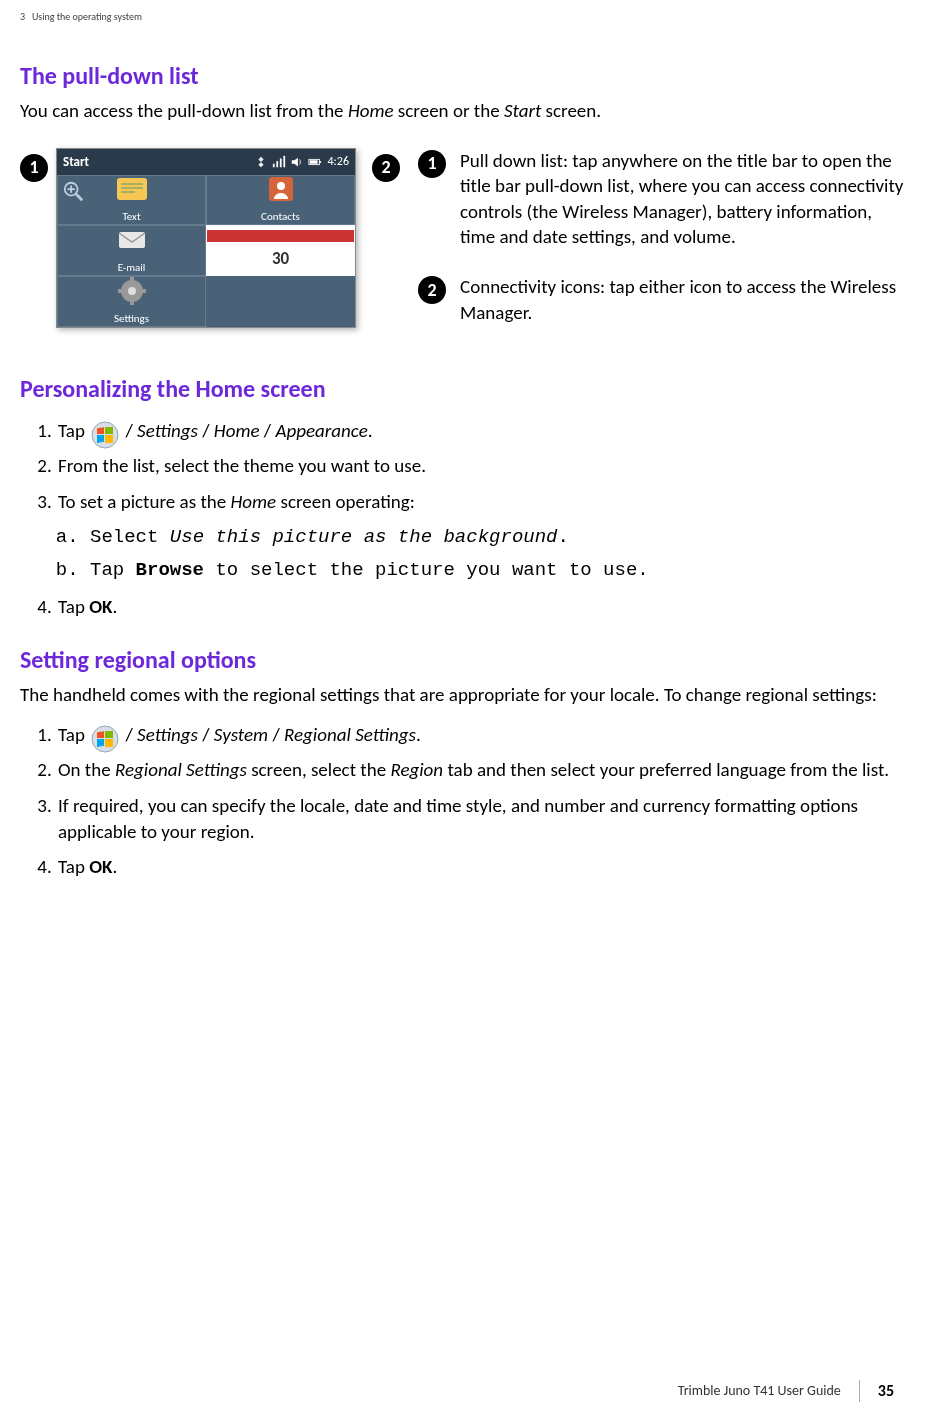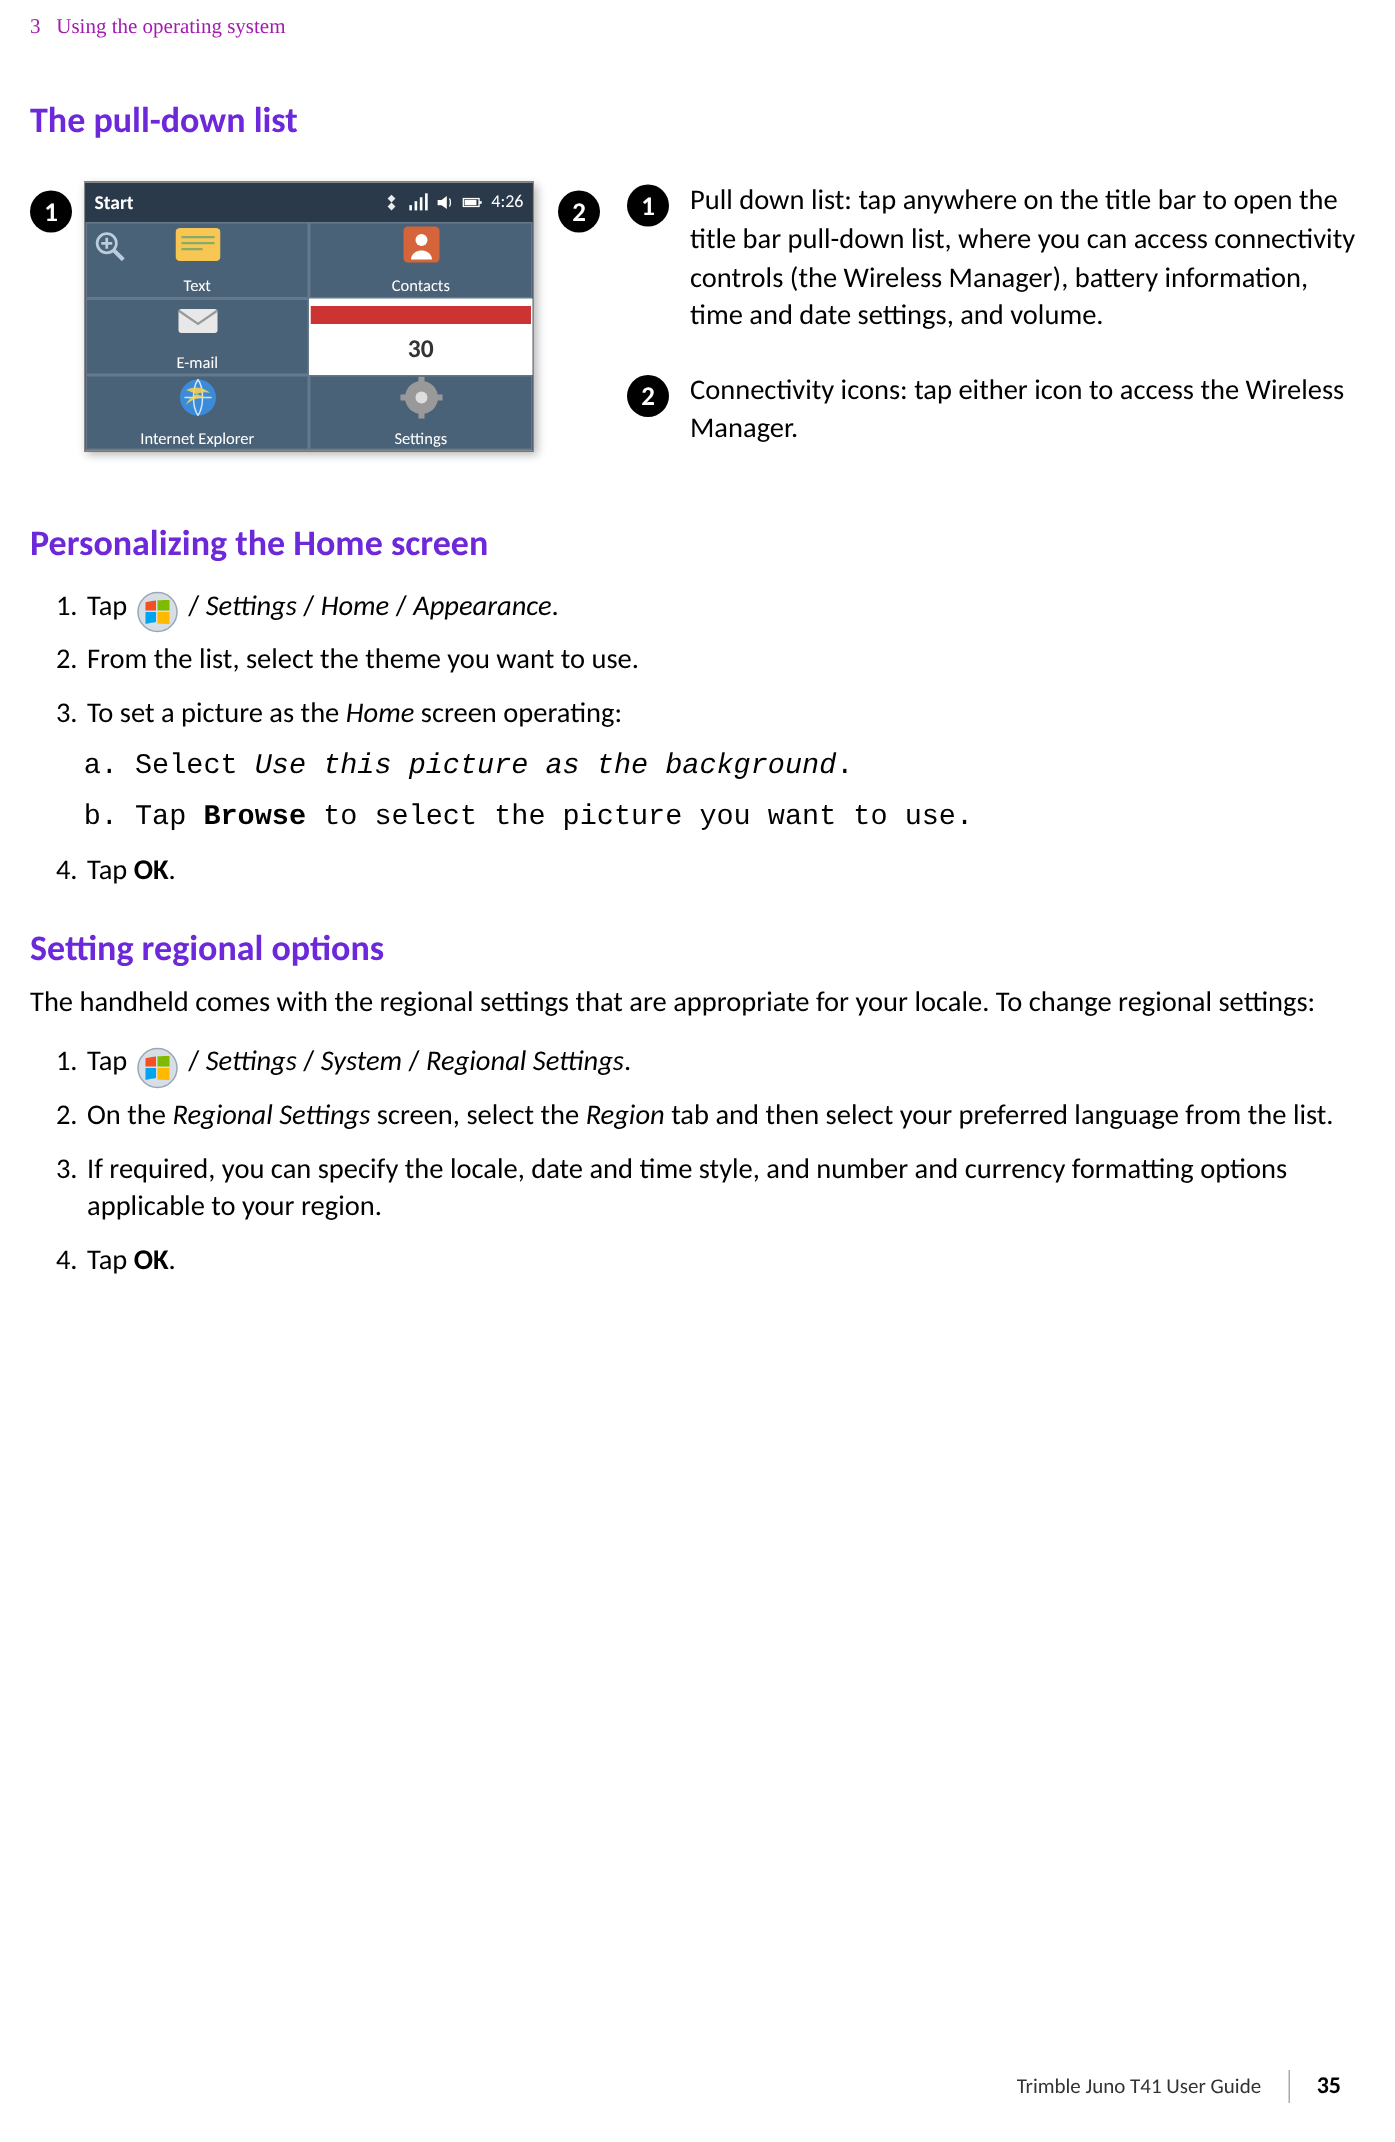--- a/index.html
+++ b/index.html
@@ -13,24 +13,23 @@
       padding: 0;
       width: 930px;
       height: 1428px;
       position: relative;
       background: #fff;
     }
     .page {
       padding: 10px 20px 20px 20px;
     }
     .running-header {
-      font-size: 14px;
-      color: #a21caf;
+      font-size: 10px;
+      color: #404040;
       margin-bottom: 36px;
-      font-family: Liberation Serif, serif;
     }
     h2.section {
       color: #6d28d9;
       font-size: 24px;
       font-weight: bold;
       margin: 24px 0 6px 0;
     }
     p { margin: 4px 0 14px 0; }
     .figure-row {
       display: flex;
@@ -129,20 +128,23 @@
   </style>
 </head>
 <body>
 
 <div class="page">
   <div class="running-header">
     <span>3</span>&nbsp;&nbsp;&nbsp;<span>Using the  operating system</span>
   </div>
 
   <h2 class="section">The pull-down list</h2>
+  <p>
+    <span>You can access the pull-down list from the </span><span class="italic">Home</span><span> screen or the </span><span class="italic">Start</span><span> screen.</span>
+  </p>
 
   <div class="figure-row">
     <div class="figure-block">
       <span class="callout-badge callout-left">1</span>
       <span class="callout-badge callout-right">2</span>
       <div class="device-shot">
         <div class="titlebar">
           <span class="start">Start</span>
           <span class="spacer"></span>
           <span class="status-icons">
@@ -198,30 +200,20 @@
                 <svg width="30" height="30" viewBox="0 0 30 30">
                   <rect x="2" y="7" width="26" height="16" rx="2" fill="#e8e8e8"></rect>
                   <path d="M2 8l13 9 13-9" stroke="#999" fill="none" stroke-width="1.5"></path>
                 </svg>
               </span>
             <span>E-mail</span>
           </div>
           <div class="tile" style="background:#fff;color:#000;">
             <div style="width:100%;height:12px;background:#c33;"></div>
             <div style="font-size:17px;font-weight:bold;color:#333;">30</div>
-          </div>
-          <div class="tile">
-            <span class="ticon">
-                <svg width="30" height="30" viewBox="0 0 30 30">
-                  <circle cx="15" cy="15" r="12" fill="#3b8bd8"></circle>
-                  <path d="M6 15h18M15 3c4 6 4 18 0 24M15 3c-4 6-4 18 0 24" stroke="#cfe6fb" fill="none"></path>
-                  <path d="M7 10c8-4 14 0 16 2-6-2-14 2-16 8 4-4 10-6 16-4" fill="#ffd24a" opacity=".85"></path>
-                </svg>
-              </span>
-            <span>Internet Explorer</span>
           </div>
           <div class="tile">
             <span class="ticon">
                 <svg width="30" height="30" viewBox="0 0 30 30">
                   <circle cx="15" cy="15" r="11" fill="#999"></circle>
                   <circle cx="15" cy="15" r="4" fill="#ddd"></circle>
                   <g fill="#999">
                     <rect x="13" y="1" width="4" height="5"></rect>
                     <rect x="13" y="24" width="4" height="5"></rect>
                     <rect x="1" y="13" width="5" height="4"></rect>

